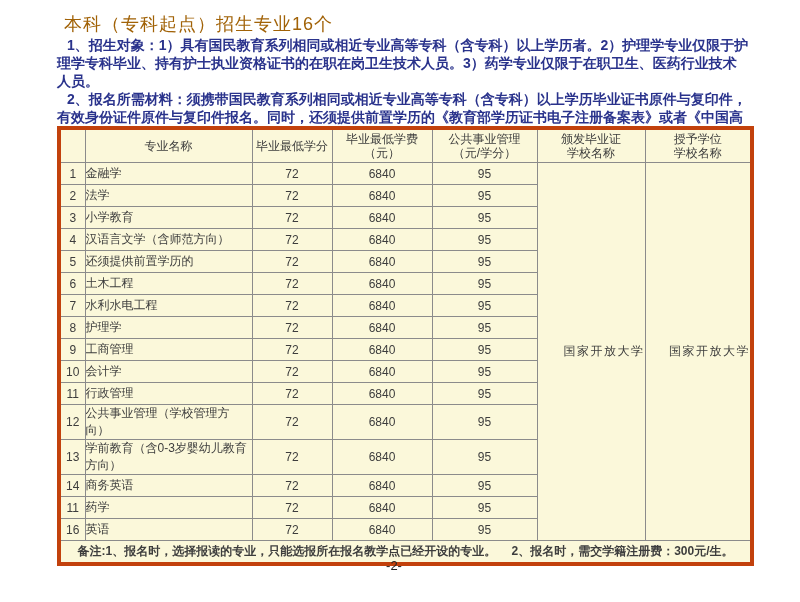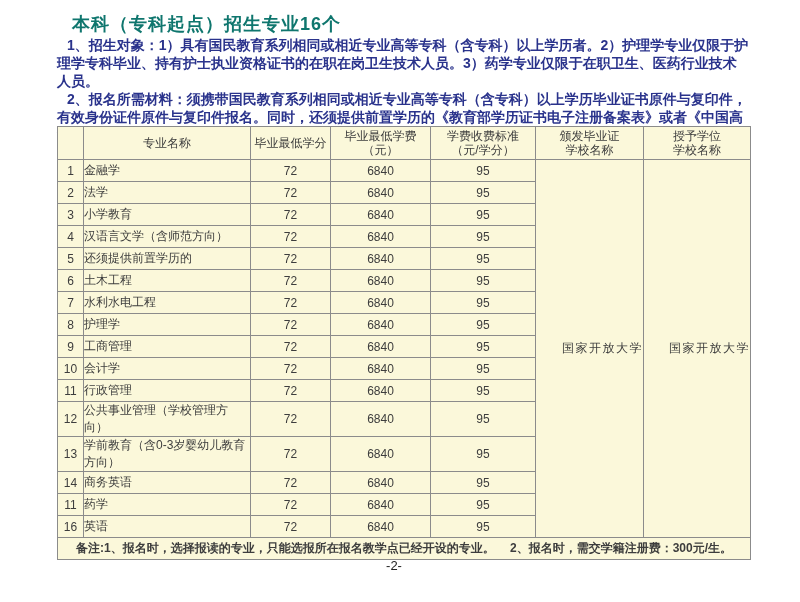--- a/index.html
+++ b/index.html
@@ -9,25 +9,25 @@
   }
   body {
     position: relative;
     width: 800px;
     height: 602px;
     font-family: "Liberation Sans", "DejaVu Sans", sans-serif;
     overflow: hidden;
   }
   .page-title {
     position: absolute;
-    left: 72px;
+    left: 64px;
     top: 12px;
     font-size: 18px;
-    font-weight: bold;
-    color: #0f766e;
+    font-weight: normal;
+    color: #a16207;
     letter-spacing: 1px;
   }
   .intro {
     position: absolute;
     left: 57px;
     top: 36px;
     width: 692px;
     color: #2a338c;
     font-weight: bold;
     font-size: 14px;
@@ -40,21 +40,21 @@
   .table-wrap {
     position: absolute;
     left: 57px;
     top: 126px;
   }
   table.majors {
     border-collapse: collapse;
     table-layout: fixed;
     width: 693px;
     background: #fbf8da;
-    border: 1px solid #c2410c;
+    border: 4px solid #c2410c;
   }
   table.majors th,
   table.majors td {
     border: 1px solid #8b8b8b;
     font-size: 12px;
     color: #3d3d3d;
     padding: 0;
     overflow: hidden;
   }
   table.majors th {
@@ -116,21 +116,21 @@
       <col style="width:105px">
       <col style="width:108px">
       <col style="width:107px">
     </colgroup>
     <thead>
       <tr>
         <th></th>
         <th>专业名称</th>
         <th>毕业最低学分</th>
         <th>毕业最低学费（元）</th>
-        <th>学费收费标准
+        <th>公共事业管理
 （元/学分）</th>
         <th>颁发毕业证
 学校名称</th>
         <th>授予学位
 学校名称</th>
       </tr>
     </thead>
     <tbody>
         <tr>
           <td class="td-num">1</td>

